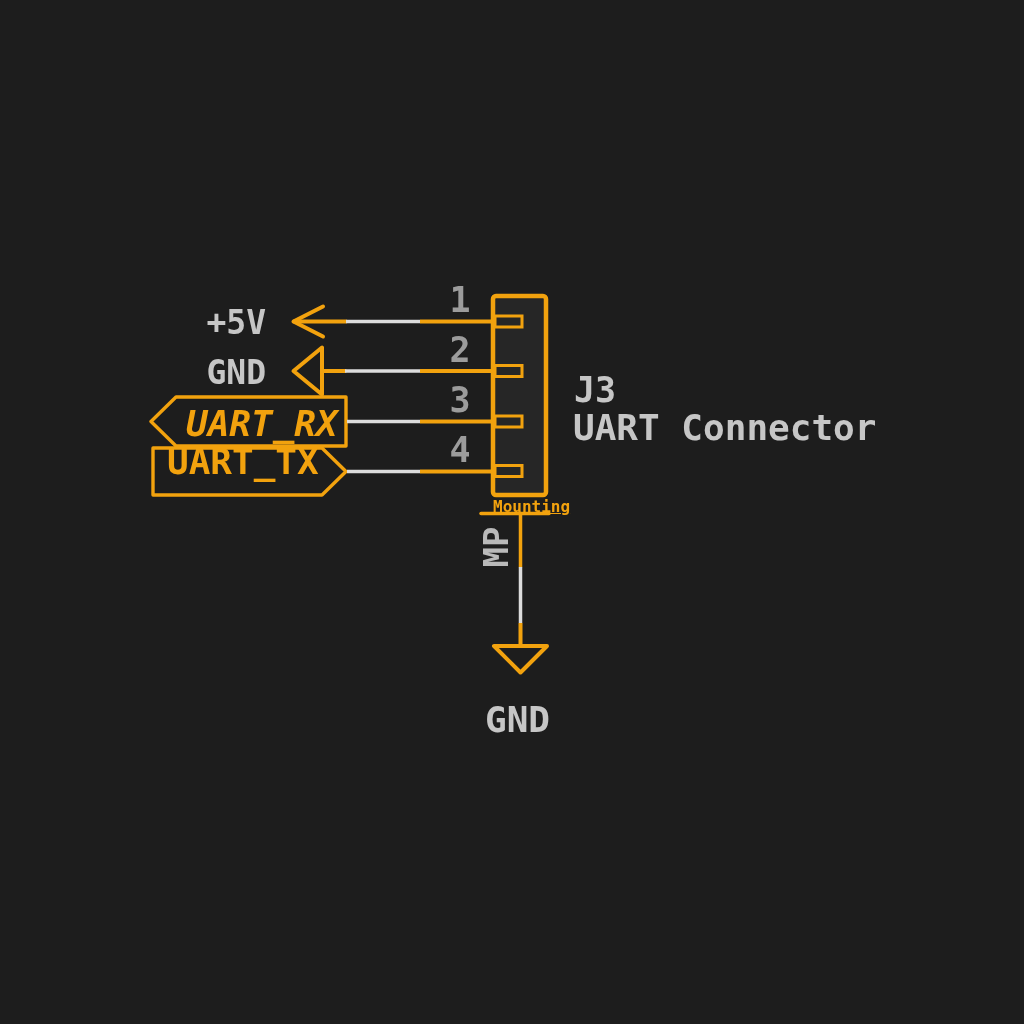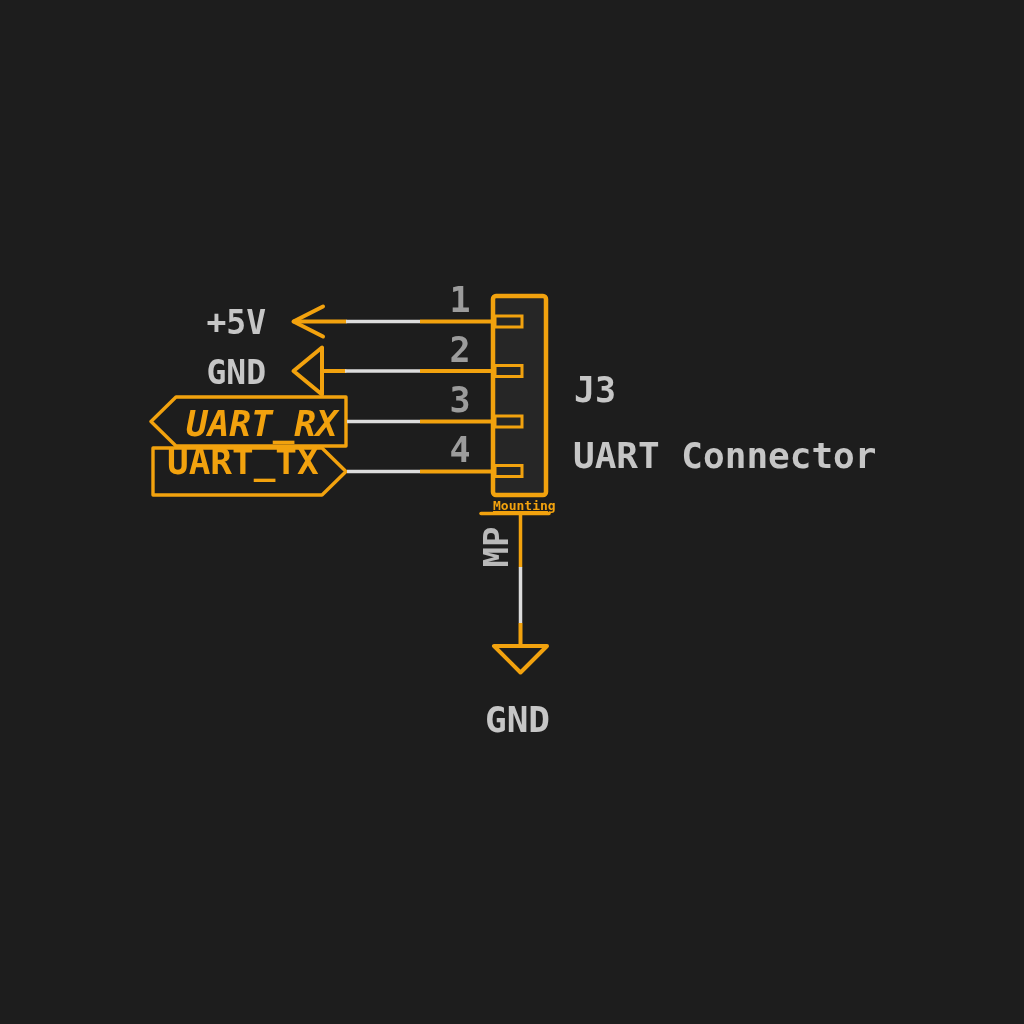--- a/index.html
+++ b/index.html
@@ -24,22 +24,22 @@
     font-family:"DejaVu Sans Mono", monospace;
     font-weight:bold;
     line-height:1;
     white-space:pre;
     color:var(--text_gray);
   }
   .net-label{font-size:33px;text-align:right;}
   .pin-number{font-size:35px;color:var(--pin_number_gray);width:22px;text-align:center;}
   .hier-text{font-size:36px;color:var(--symbol_orange);}
   .refdes{font-size:35px;}
-  .value{font-size:36px;margin-top:28px;}
-  .mounting{font-size:13px;color:var(--symbol_orange);width:54px;text-align:right;font-weight:bold;text-decoration:underline;}
+  .value{font-size:36px;}
+  .mounting{font-size:16px;color:var(--symbol_orange);width:54px;text-align:right;font-weight:bold;text-decoration:underline;}
   .mp-label{
     font-size:34px;width:70px;text-align:center;
     transform:rotate(-90deg);
     color:#b9b9b9;
   }
   .gnd-bottom{font-size:36px;}
 </style>
 </head>
 <body>
 

